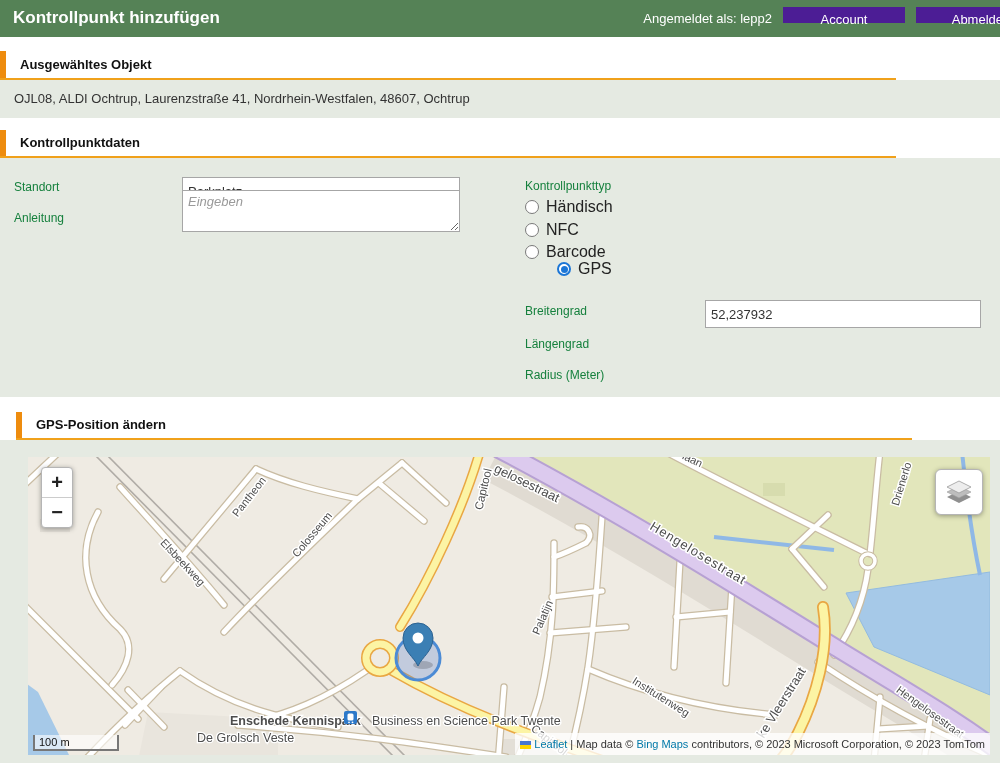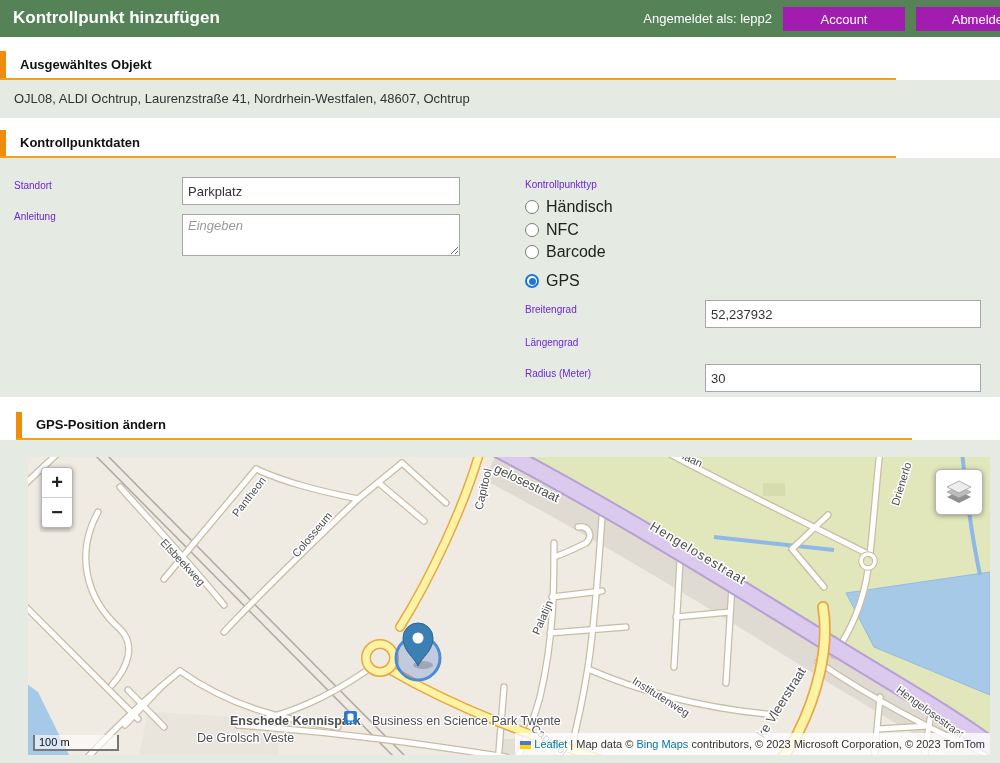--- a/index.html
+++ b/index.html
@@ -3,40 +3,40 @@
 <meta charset="utf-8">
 <style>
   html,body{margin:0;padding:0;}
   #page{position:relative;width:1000px;height:763px;overflow:hidden;background:#fff;
         font-family:"Liberation Sans",sans-serif;color:#222;}
 
   
   #topbar{position:absolute;left:0;top:0;width:100%;height:37px;background:#558256;}
   #topbar .ptitle{position:absolute;left:13px;top:8px;font-size:17px;font-weight:bold;color:#fff;}
   #topbar .logged{position:absolute;left:560px;top:11px;width:212px;text-align:right;font-size:13px;color:#fff;}
-  .greenbtn{position:absolute;top:7px;height:24px;background:#a21caf;color:#fff;font-size:13px;
+  .greenbtn{position:absolute;top:7px;height:16px;background:#4c1d95;color:#fff;font-size:13px;
             border:none;text-align:center;line-height:24px;cursor:pointer;font-family:"Liberation Sans",sans-serif;}
   #btn-account{left:783px;width:122px;}
   #btn-logout{left:916px;width:130px;}
 
   
   .band{position:absolute;left:0;width:896px;background:#fff;border-bottom:2px solid #f0a11b;}
   .band .bar{position:absolute;left:0;top:0;bottom:0;width:6px;background:#ee8c0e;}
   .band .btitle{margin-left:20px;font-weight:bold;font-size:13px;color:#111;}
   #band1{top:51px;height:27px;} #band1 .btitle{line-height:27px;}
   #band2{top:130px;height:26px;} #band2 .btitle{line-height:26px;}
   #band3{top:412px;height:26px;margin-left:16px;} #band3 .btitle{line-height:26px;}
   .content{position:absolute;left:0;width:1000px;background:#e5eae2;}
   #content1{top:80px;height:38px;}
   #content2{top:158px;height:239px;}
   #content3{top:440px;height:323px;}
   #content1 .objtext{padding:11px 0 0 14px;font-size:13px;color:#333;}
 
   
-  .flabel{position:absolute;font-size:10px;color:#6d28d9;}
+  .flabel{position:absolute;font-size:12px;color:#15803d;}
   .tinput{position:absolute;height:28px;box-sizing:border-box;border:1px solid #a6a6a6;background:#fff;
           font-size:13px;color:#333;padding:4px 5px;font-family:"Liberation Sans",sans-serif;}
   textarea.tinput{height:42px;padding:3px 5px;resize:both;}
   .tinput::placeholder{color:#9a9a9a;font-style:italic;}
   .radiorow{position:absolute;left:525px;height:16px;display:flex;align-items:center;cursor:pointer;}
   .radio{width:14px;height:14px;border-radius:50%;background:#fff;border:1px solid #7a7a7a;box-sizing:border-box;position:relative;}
   .radio.checked{border:2px solid #1b76d6;}
   .radio.checked::after{content:"";position:absolute;left:1.5px;top:1.5px;right:1.5px;bottom:1.5px;border-radius:50%;background:#1b76d6;}
   .radiolabel{margin-left:7px;font-size:16px;color:#222;}
 
@@ -91,45 +91,44 @@
   </div>
 
   <div class="band" id="band2">
     <div class="bar"></div>
     <div class="btitle">Kontrollpunktdaten</div>
   </div>
   <div class="content" id="content2">
     <div class="flabel" style="left:14px;top:22px;">Standort</div>
     <input class="tinput" style="left: 182px; top: 19px; width: 278px;" value="Parkplatz">
     <div class="flabel" style="left:14px;top:53px;">Anleitung</div>
-    <textarea class="tinput" style="left: 182px; top: 56px; width: 278px;" placeholder="Eingeben"></textarea>
+    <textarea class="tinput" style="left: 182px; top: 32px; width: 278px;" placeholder="Eingeben"></textarea>
 
     <div class="flabel" style="left:525px;top:21px;">Kontrollpunkttyp</div>
     <div class="radiorow" style="top:41px;">
       <span class="radio"></span>
       <span class="radiolabel">Händisch</span>
     </div>
     <div class="radiorow" style="top:64px;">
       <span class="radio"></span>
       <span class="radiolabel">NFC</span>
     </div>
     <div class="radiorow" style="top:86px;">
       <span class="radio"></span>
       <span class="radiolabel">Barcode</span>
     </div>
-    <div class="radiorow" style="top:115px;">
+    <div class="radiorow" style="top:103px;margin-left:32px;">
       <span class="radio checked"></span>
       <span class="radiolabel">GPS</span>
     </div>
 
     <div class="flabel" style="left:525px;top:146px;">Breitengrad</div>
     <input class="tinput" style="left: 705px; top: 142px; width: 276px;" value="52,237932">
     <div class="flabel" style="left:525px;top:179px;">Längengrad</div>
     <div class="flabel" style="left:525px;top:210px;">Radius (Meter)</div>
-    <input class="tinput" style="left: 705px; top: 206px; width: 276px;" value="30">
   </div>
 
   <div class="band" id="band3">
     <div class="bar"></div>
     <div class="btitle">GPS-Position ändern</div>
   </div>
   <div class="content" id="content3">
     <div id="map">
       <svg width="962" height="298" viewBox="0 0 962 298">
         <defs>

